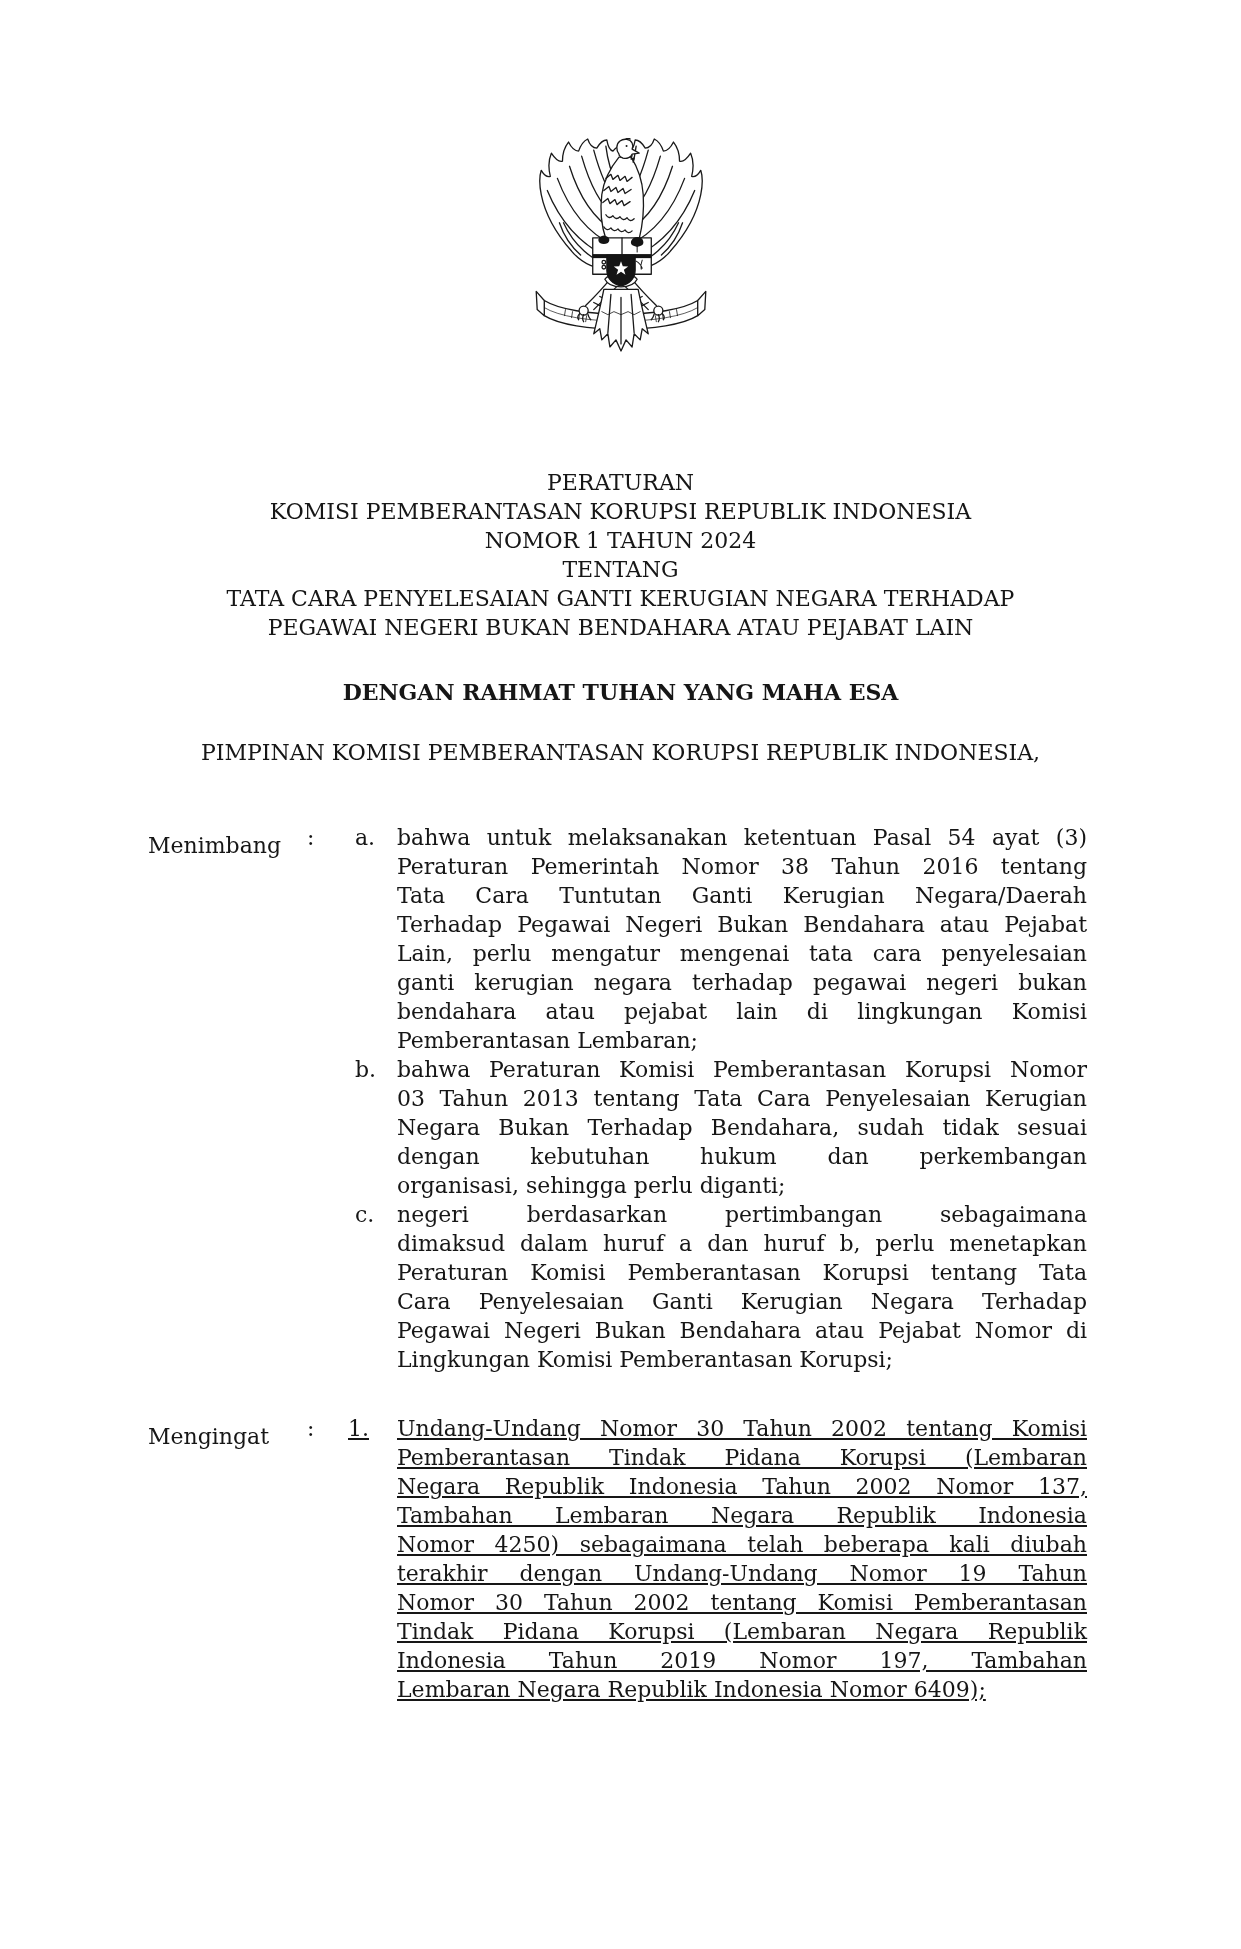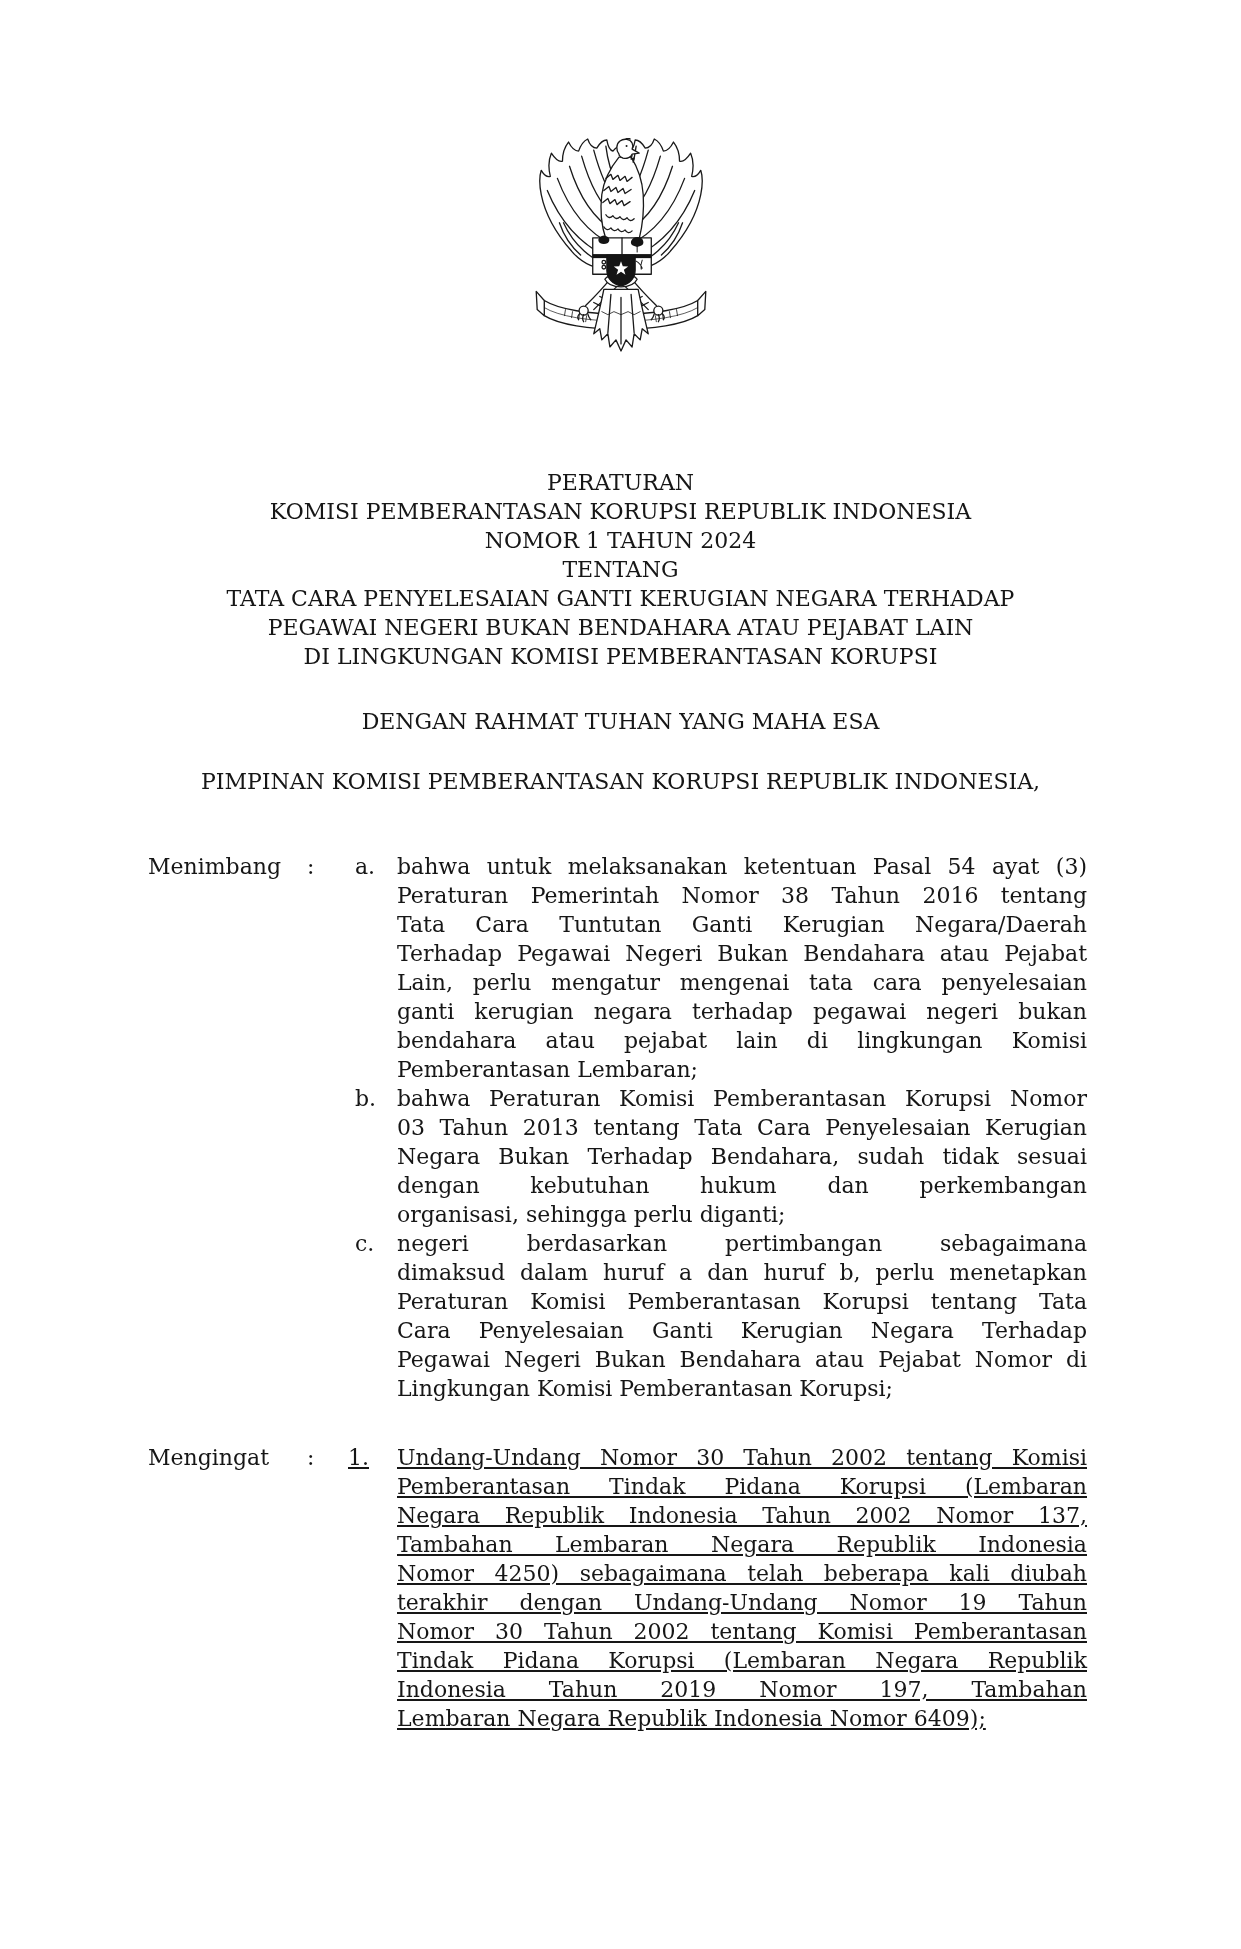--- a/index.html
+++ b/index.html
@@ -9,27 +9,27 @@
     background:#ffffff;
     color:#161616;
     font-family:"DejaVu Serif","Liberation Serif",serif;
     font-size:22px; line-height:29px;
     overflow:hidden;
   }
   .emblem { display:block; margin:138px auto 0 auto; }
   .title-block { margin-top:116px; text-align:center; }
   .title-line { white-space:nowrap; }
   .center-line { text-align:center; white-space:nowrap; }
-  .invocation { margin-top:36px; }
+  .invocation { margin-top:36px;font-weight:bold; }
   .authority  { margin-top:31px; }
   #sections { padding-left:148px; padding-right:154px; }
   #sections > .section:first-child { margin-top:56px; }
   .section { position:relative; }
   .section-gap { margin-top:40px;text-decoration:underline; }
-  .section-label { position:absolute; left:0; top:0; }
+  .section-label { position:absolute; left:0; top:8px; }
   .section-colon { position:absolute; left:159px; top:0; }
   .items { margin-left:207px; }
   .item { display:flex; }
   .marker { width:42px; flex:none; }
   .marker.num { margin-left:-7px; width:49px; }
   .lines { width:690px; flex:none; }
   .jline { text-align:justify; text-align-last:justify; }
   .jline.last { text-align-last:left; }
 </style>
 </head>
@@ -108,21 +108,20 @@
     <path d="M85,122 L86.76,127.07 L92.13,127.18 L87.85,130.43 L89.41,135.57 L85,132.5 L80.59,135.57 L82.15,130.43 L77.87,127.18 L83.24,127.07 Z" fill="#ffffff" stroke="none"></path>
   </svg>
 
   <div class="title-block" id="title-block">
       <div class="title-line">PERATURAN</div>
       <div class="title-line">KOMISI PEMBERANTASAN KORUPSI REPUBLIK INDONESIA</div>
       <div class="title-line">NOMOR 1 TAHUN 2024</div>
       <div class="title-line">TENTANG</div>
       <div class="title-line">TATA CARA PENYELESAIAN GANTI KERUGIAN NEGARA TERHADAP</div>
       <div class="title-line">PEGAWAI NEGERI BUKAN BENDAHARA ATAU PEJABAT LAIN</div>
-      <div class="title-line">DI LINGKUNGAN KOMISI PEMBERANTASAN KORUPSI</div>
     </div>
 
   <div class="center-line invocation">DENGAN RAHMAT TUHAN YANG MAHA ESA</div>
 
   <div class="center-line authority">PIMPINAN KOMISI PEMBERANTASAN KORUPSI REPUBLIK INDONESIA,</div>
 
   <div id="sections">
       <div class="section">
         <div class="section-label">Menimbang</div>
         <div class="section-colon">:</div>

